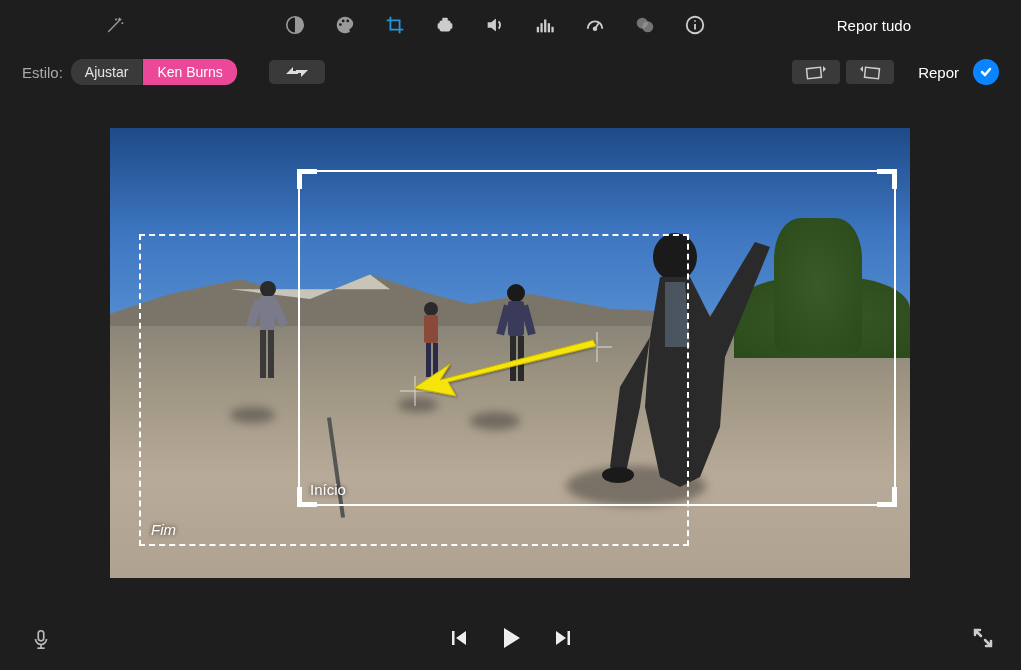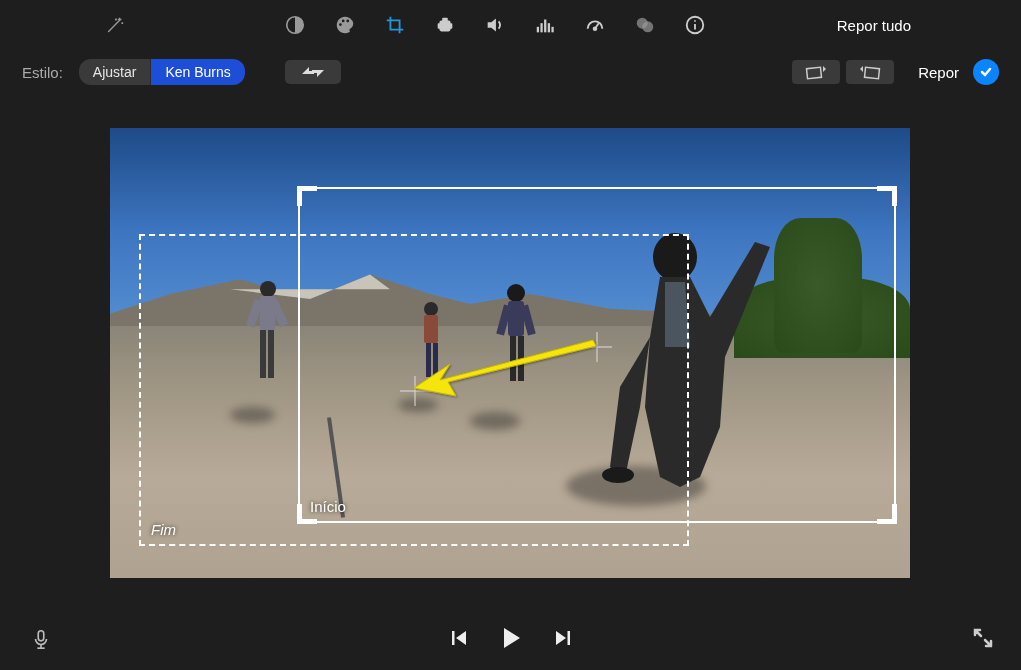--- a/index.html
+++ b/index.html
@@ -47,21 +47,20 @@
     }
     .magic-wand {
       margin-left: 70px;
       margin-right: 130px;
     }
     .secondary-bar {
       height: 44px;
       display: flex;
       align-items: center;
       padding: 0 22px;
-      gap: 8px;
     }
     .style-label {
       font-size: 15px;
       color: #aaa;
       margin-right: 8px;
     }
     .segmented {
       display: flex;
       border-radius: 12px;
       overflow: hidden;
@@ -71,21 +70,21 @@
       color: #e5e5e5;
       padding: 5px 14px;
       font-size: 14px;
       cursor: pointer;
       border-right: 1px solid #2a2a2a;
     }
     .segmented-btn:last-child {
       border-right: none;
     }
     .segmented-btn.active {
-      background: #1d4ed8;
+      background: #ec4899;
       color: #fff;
     }
     .swap-btn {
       margin-left: 32px;
       background: #3a3a3a;
       padding: 4px 14px;
       border-radius: 5px;
       cursor: pointer;
       display: flex;
       align-items: center;
@@ -212,21 +211,21 @@
     }
     .shadow {
       position: absolute;
       background: rgba(30,30,30,0.4);
       border-radius: 50%;
       filter: blur(4px);
     }
     .frame-start {
       position: absolute;
       left: 298px;
-      top: 187px;
+      top: 170px;
       width: 598px;
       height: 336px;
       border: 2px solid #fff;
     }
     .corner {
       position: absolute;
       width: 20px;
       height: 20px;
       border: 5px solid #fff;
     }

